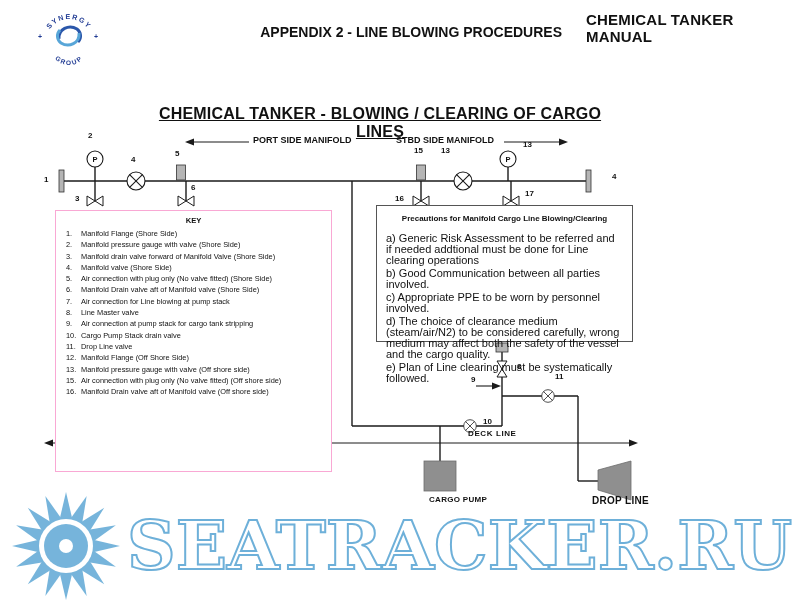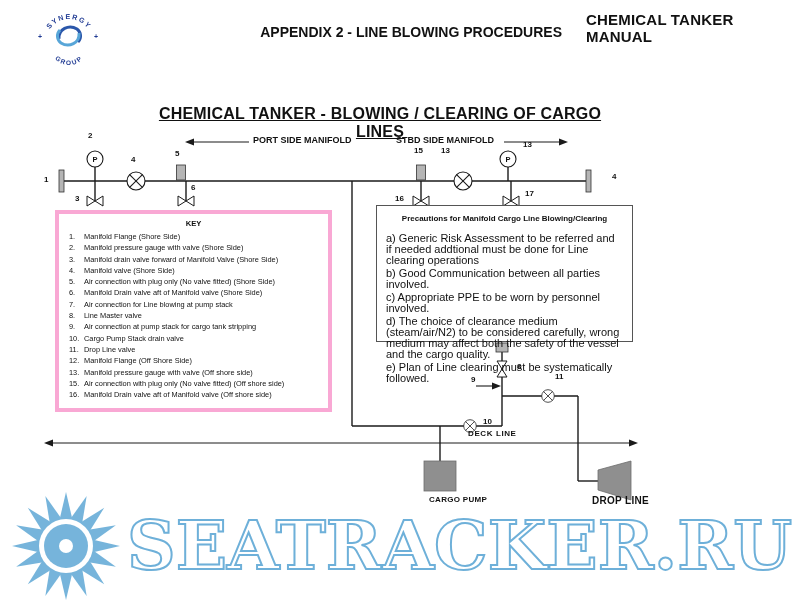--- a/index.html
+++ b/index.html
@@ -9,21 +9,21 @@
   svg{display:block;}
   .manual-title{left:586px;top:11px;font-size:15px;font-weight:bold;letter-spacing:.2px;}
   .appendix-title{left:242px;top:24px;width:320px;text-align:right;font-size:14px;font-weight:bold;}
   .diagram-title{left:140px;top:105px;width:480px;text-align:center;font-size:16px;font-weight:bold;text-decoration:underline;letter-spacing:.2px;}
   .port-label{left:253px;top:135px;font-size:9px;font-weight:bold;}
   .stbd-label{left:396px;top:135px;font-size:9px;font-weight:bold;}
   .deck-label{left:468px;top:429px;font-size:8px;font-weight:600;letter-spacing:.6px;}
   .cargo-label{left:429px;top:495px;font-size:8px;font-weight:bold;letter-spacing:.3px;}
   .drop-label{left:544px;top:495px;font-size:10px;font-weight:bold;letter-spacing:.3px;margin-left:48px;}
   .num{position:absolute;font-size:8px;font-weight:bold;color:#111;}
-  .key-box{left:55px;top:210px;width:277px;height:202px;border:4px solid #f9a8d4;background:#fff;box-sizing:border-box;}
+  .key-box{left:55px;top:210px;width:277px;height:262px;border:1px solid #f9a8d4;background:#fff;box-sizing:border-box;}
   .key-title{text-align:center;font-size:7.6px;font-weight:bold;margin:5px 0 3px 0;}
   .key-item{display:flex;font-size:7.4px;line-height:11.3px;padding:0 4px 0 10px;white-space:nowrap;}
   .key-num{width:15px;flex:none;}
   .prec-box{left:376px;top:205px;width:257px;height:137px;border:1px solid #555;background:#fff;box-sizing:border-box;}
   .prec-title{text-align:center;font-size:8px;font-weight:bold;margin:8px 4px 10px 4px;}
   .prec-item{font-size:11px;line-height:11px;padding:0 9px;margin-bottom:2px;}
   .watermark{pointer-events:none;}
 </style>
 </head>
 <body>

